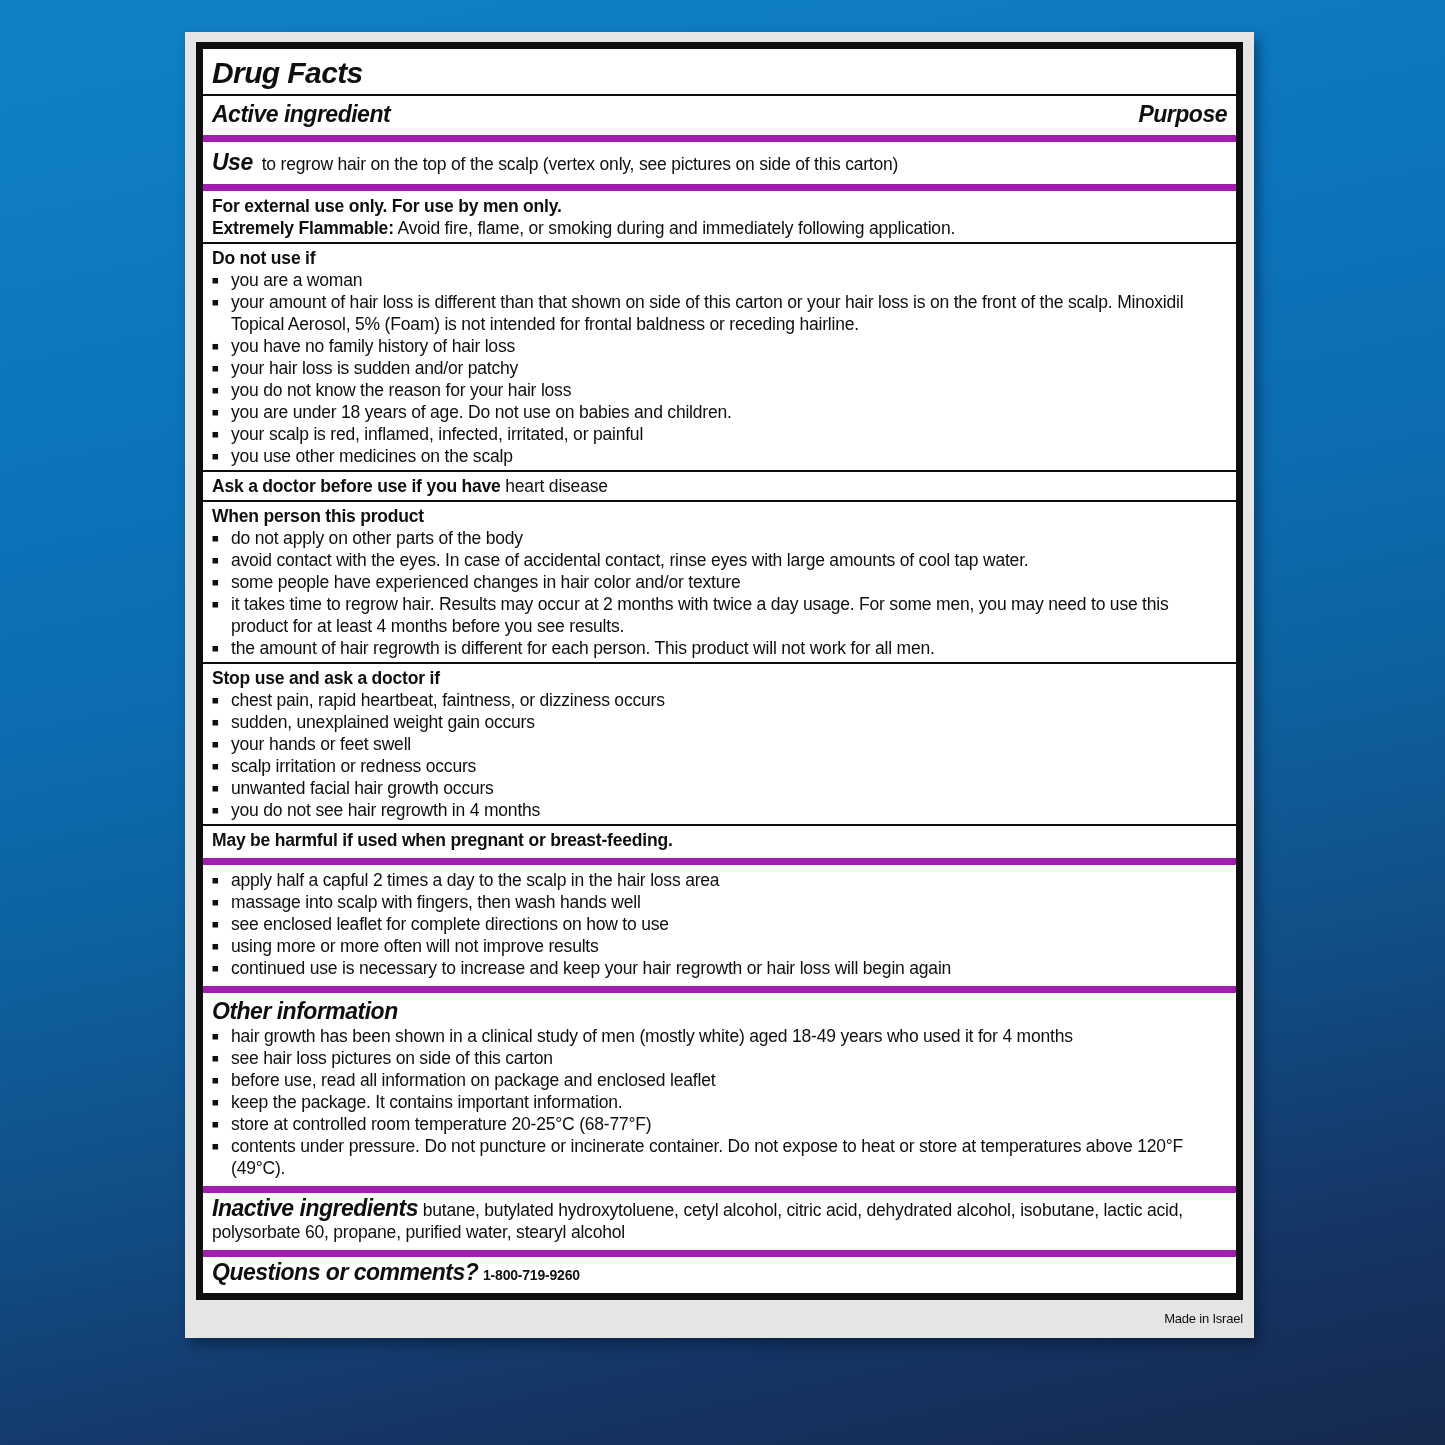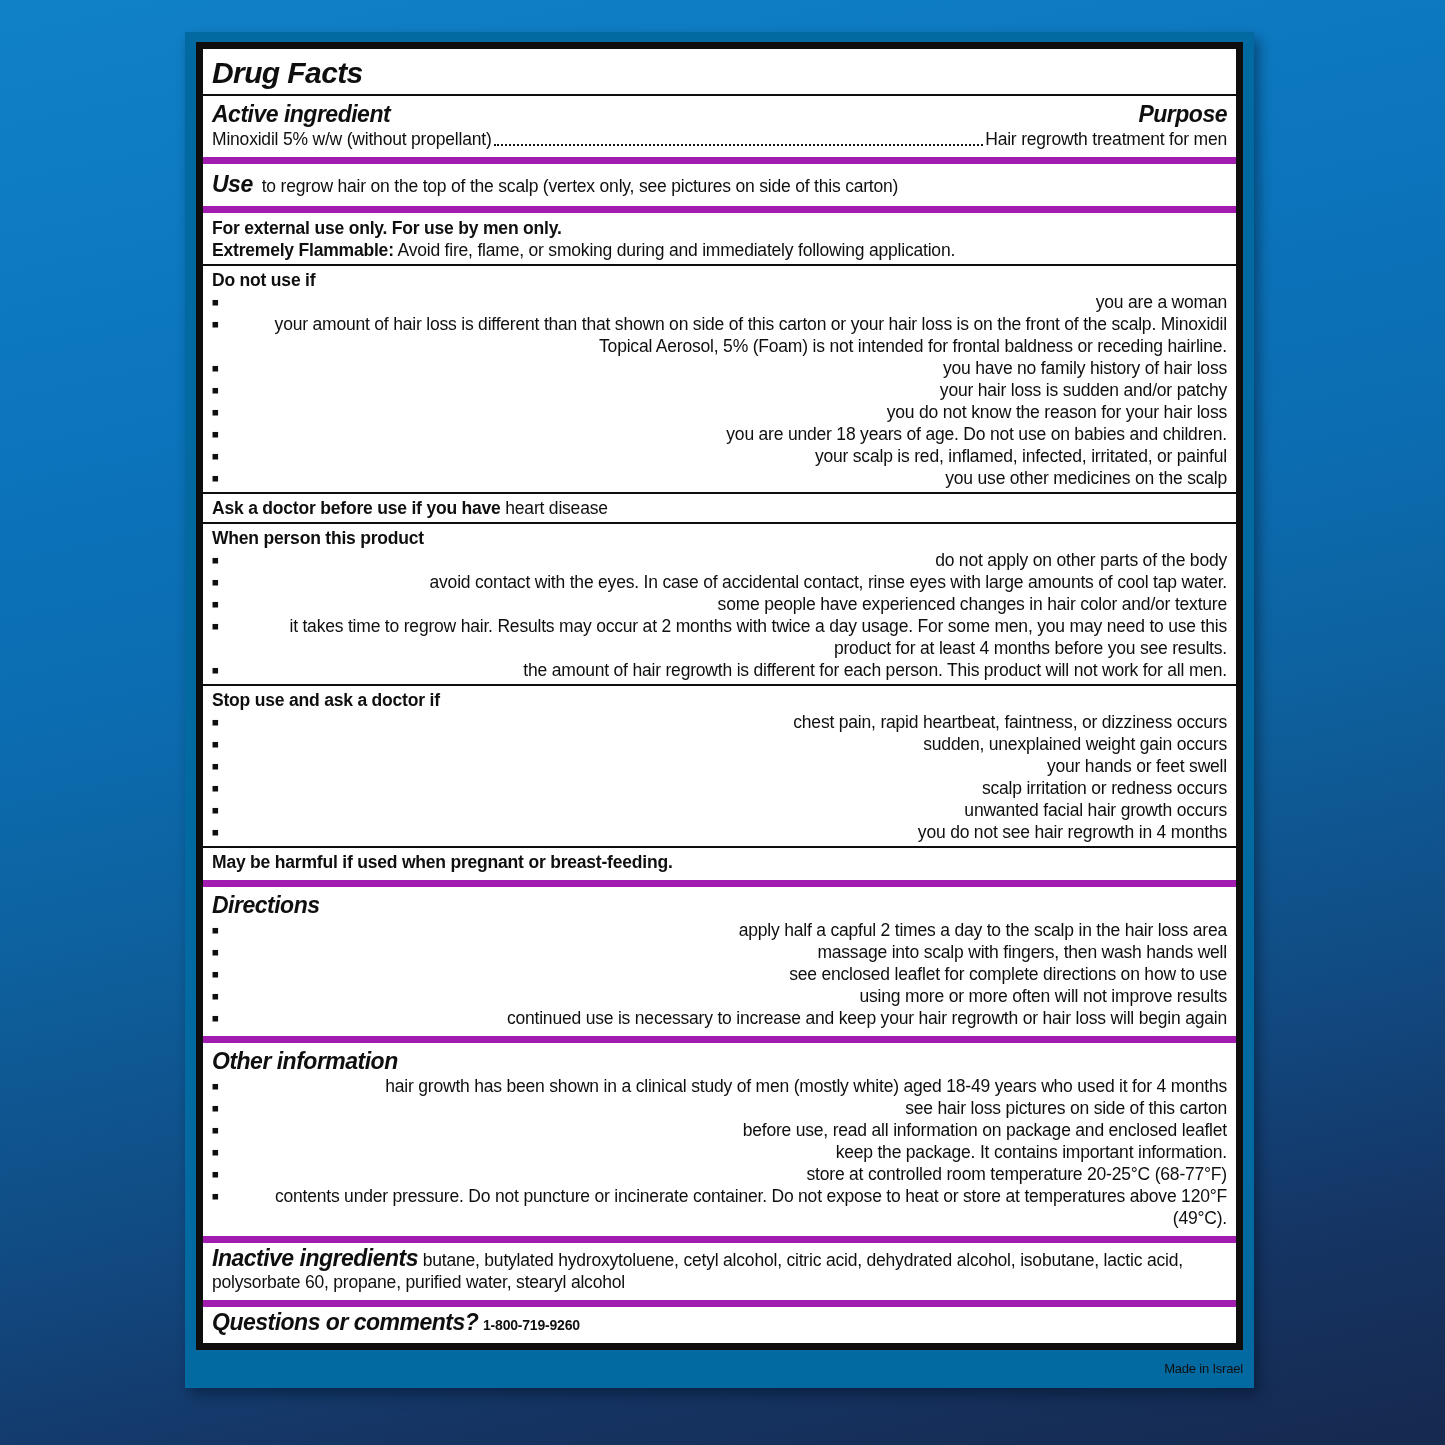--- a/index.html
+++ b/index.html
@@ -7,21 +7,21 @@
   body {
     font-family:"Liberation Sans", sans-serif;
     color:#0f0f0f;
     background:linear-gradient(168deg,
       #1181c7 0%, #0b75bd 25%, #0c6cb0 42%,
       #0d619e 55%, #114b83 72%, #153463 87%, #16294e 100%);
     position:relative;
   }
   .panel {
     position:absolute; left:185px; top:32px; width:1069px;
-    background:#0369a1; padding:10px 11px 4px;
+    background:#e5e5e5; padding:10px 11px 4px;
     box-shadow:5px 7px 12px rgba(0,15,35,.45);
   }
   .box { border:7px solid #0e0e0e; background:#fff; }
   .sec { padding:4px 9px 7px; }
   .sec + .sec { border-top:7px solid #a21caf; }
 
   .t-title {
     font-size:30px; font-weight:bold; font-style:italic;
     letter-spacing:-0.6px; line-height:36px; padding-top:2px;
   }
@@ -38,45 +38,40 @@
   .bold { font-weight:bold; }
   p.b { margin:0; }
 
   .leader-row { display:flex; align-items:flex-end; }
   .dots { flex:1 1 auto; border-bottom:2.5px dotted #141414; margin:0 2px 4px; min-width:30px; }
 
   .runin-row { display:flex; align-items:baseline; gap:9px; padding:2px 0 1px; }
 
   .li  { display:flex; }
   .blt { flex:0 0 19px; width:19px; font-size:11.5px; line-height:22px; font-style:normal; }
-  .li .txt { flex:1 1 auto;text-align:right; }
+  .li .txt { flex:1 1 auto; }
 
   .inline-h2 { font-size:23px; font-weight:bold; font-style:italic; letter-spacing:-0.5px; }
   .phone { font-size:14px; font-weight:bold; letter-spacing:-0.2px;text-align:right; }
 
   .made { font-size:13px; line-height:24px; letter-spacing:-0.2px; margin:7px 0 3px 11px;text-align:right; }
 </style>
 </head>
 <body>
 
 <div class="panel">
   <div class="box">
 
     <section class="sec">
       <div class="t-title">Drug Facts</div>
       <div class="rule"></div>
       <div class="heads">
         <span class="h2">Active ingredient</span>
         <span class="h2">Purpose</span>
       </div>
-      <div class="leader-row b">
-        <span>Minoxidil 5% w/w (without propellant)</span>
-        <span class="dots"></span>
-        <span>Hair regrowth treatment for men</span>
-      </div>
     </section>
 
     <section class="sec">
       <div class="runin-row">
         <span class="h2">Use</span>
         <span class="b">to regrow hair on the top of the scalp (vertex only, see pictures on side of this carton)</span>
       </div>
     </section>
 
     <section class="sec">
@@ -169,21 +164,20 @@
       <div class="li b">
           <span class="blt">■</span>
           <span class="txt">you do not see hair regrowth in 4 months</span>
         </div>
 
       <div class="sep"></div>
       <p class="b bold">May be harmful if used when pregnant or breast-feeding.</p>
     </section>
 
     <section class="sec">
-      <div class="h2">Directions</div>
       <div class="li b">
           <span class="blt">■</span>
           <span class="txt">apply half a capful 2 times a day to the scalp in the hair loss area</span>
         </div>
       <div class="li b">
           <span class="blt">■</span>
           <span class="txt">massage into scalp with fingers, then wash hands well</span>
         </div>
       <div class="li b">
           <span class="blt">■</span>

